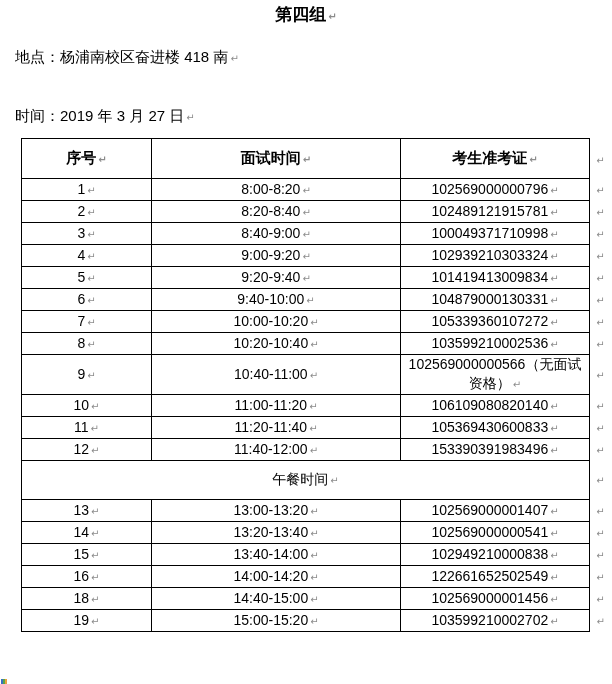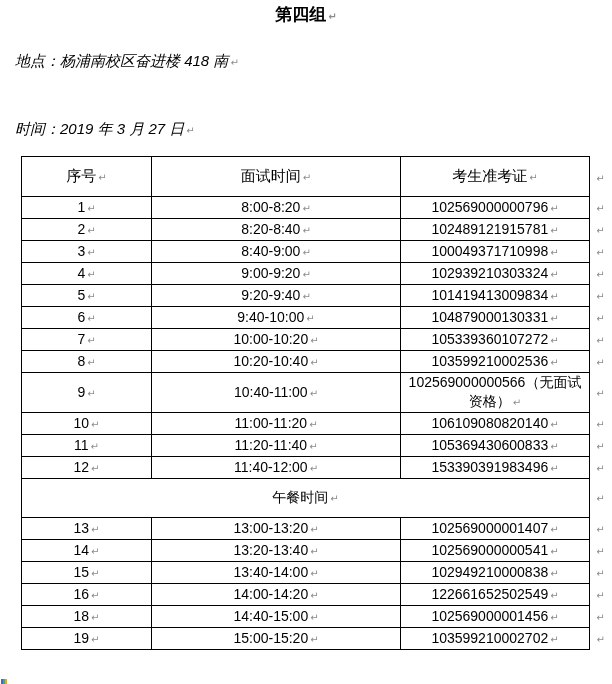--- a/index.html
+++ b/index.html
@@ -3,32 +3,32 @@
 <meta charset="utf-8">
 <style>
   html,body{margin:0;padding:0;}
   body{
     width:612px;height:684px;background:#ffffff;color:#000;
     font-family:"Liberation Sans","DejaVu Sans",sans-serif;
     position:relative;overflow:hidden;
   }
   .page{padding-top:5px;}
   .title{text-align:center;font-weight:bold;font-size:17px;line-height:20px;}
-  .meta{font-size:15px;line-height:26px;margin-left:15px;font-style:italic;}
+  .meta{font-size:15px;line-height:17px;margin-left:15px;}
   .meta.loc{margin-top:21px;}
   .meta.date{margin-top:40px;}
   table.sched{
     border-collapse:collapse;table-layout:fixed;
     margin:12px 0 0 21px;font-size:14px;
   }
   table.sched th,table.sched td{
     border:1px solid #000;text-align:center;padding:0 2px;
     overflow:hidden;vertical-align:middle;
   }
-  table.sched thead th{height:39px;font-size:15px;font-weight:normal;}
+  table.sched thead th{height:39px;font-size:15px;font-weight:bold;}
   table.sched tbody td{height:21px;line-height:19px;}
   table.sched tr.tall td{height:38px;}
   table.sched td.lunch{height:38px;}
   table.sched .gut,table.sched .gut{border:none;background:transparent;padding:0;}
   col.c1{width:130px;} col.c2{width:249px;} col.c3{width:189px;} col.c4{width:20px;}
   .pm{
     color:#8c8c8c;font-size:10px;margin-left:2px;
     font-family:"DejaVu Sans",sans-serif;
   }
   .corner{

